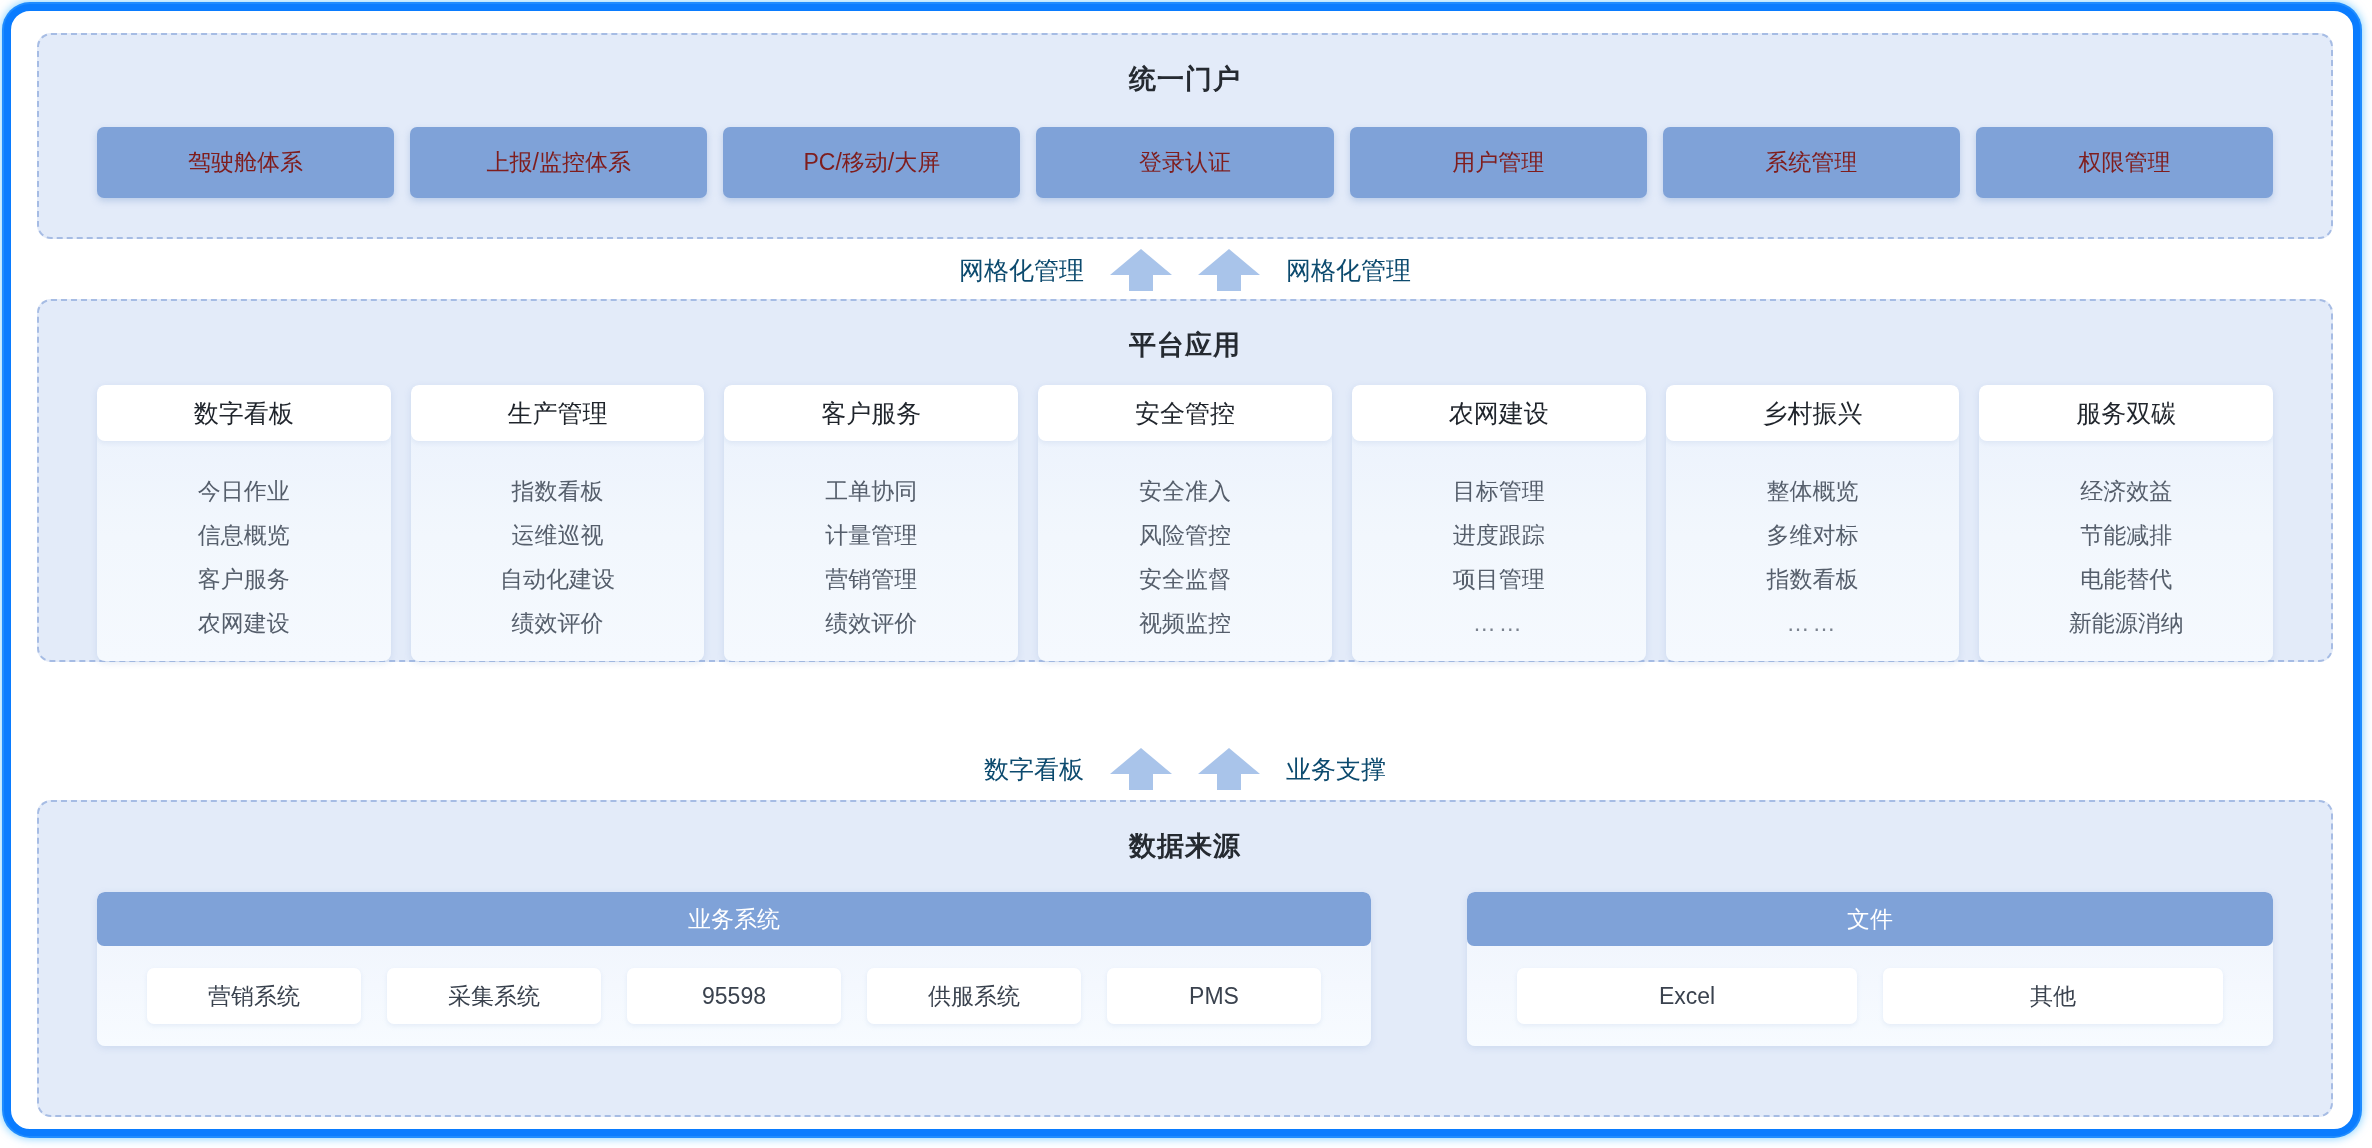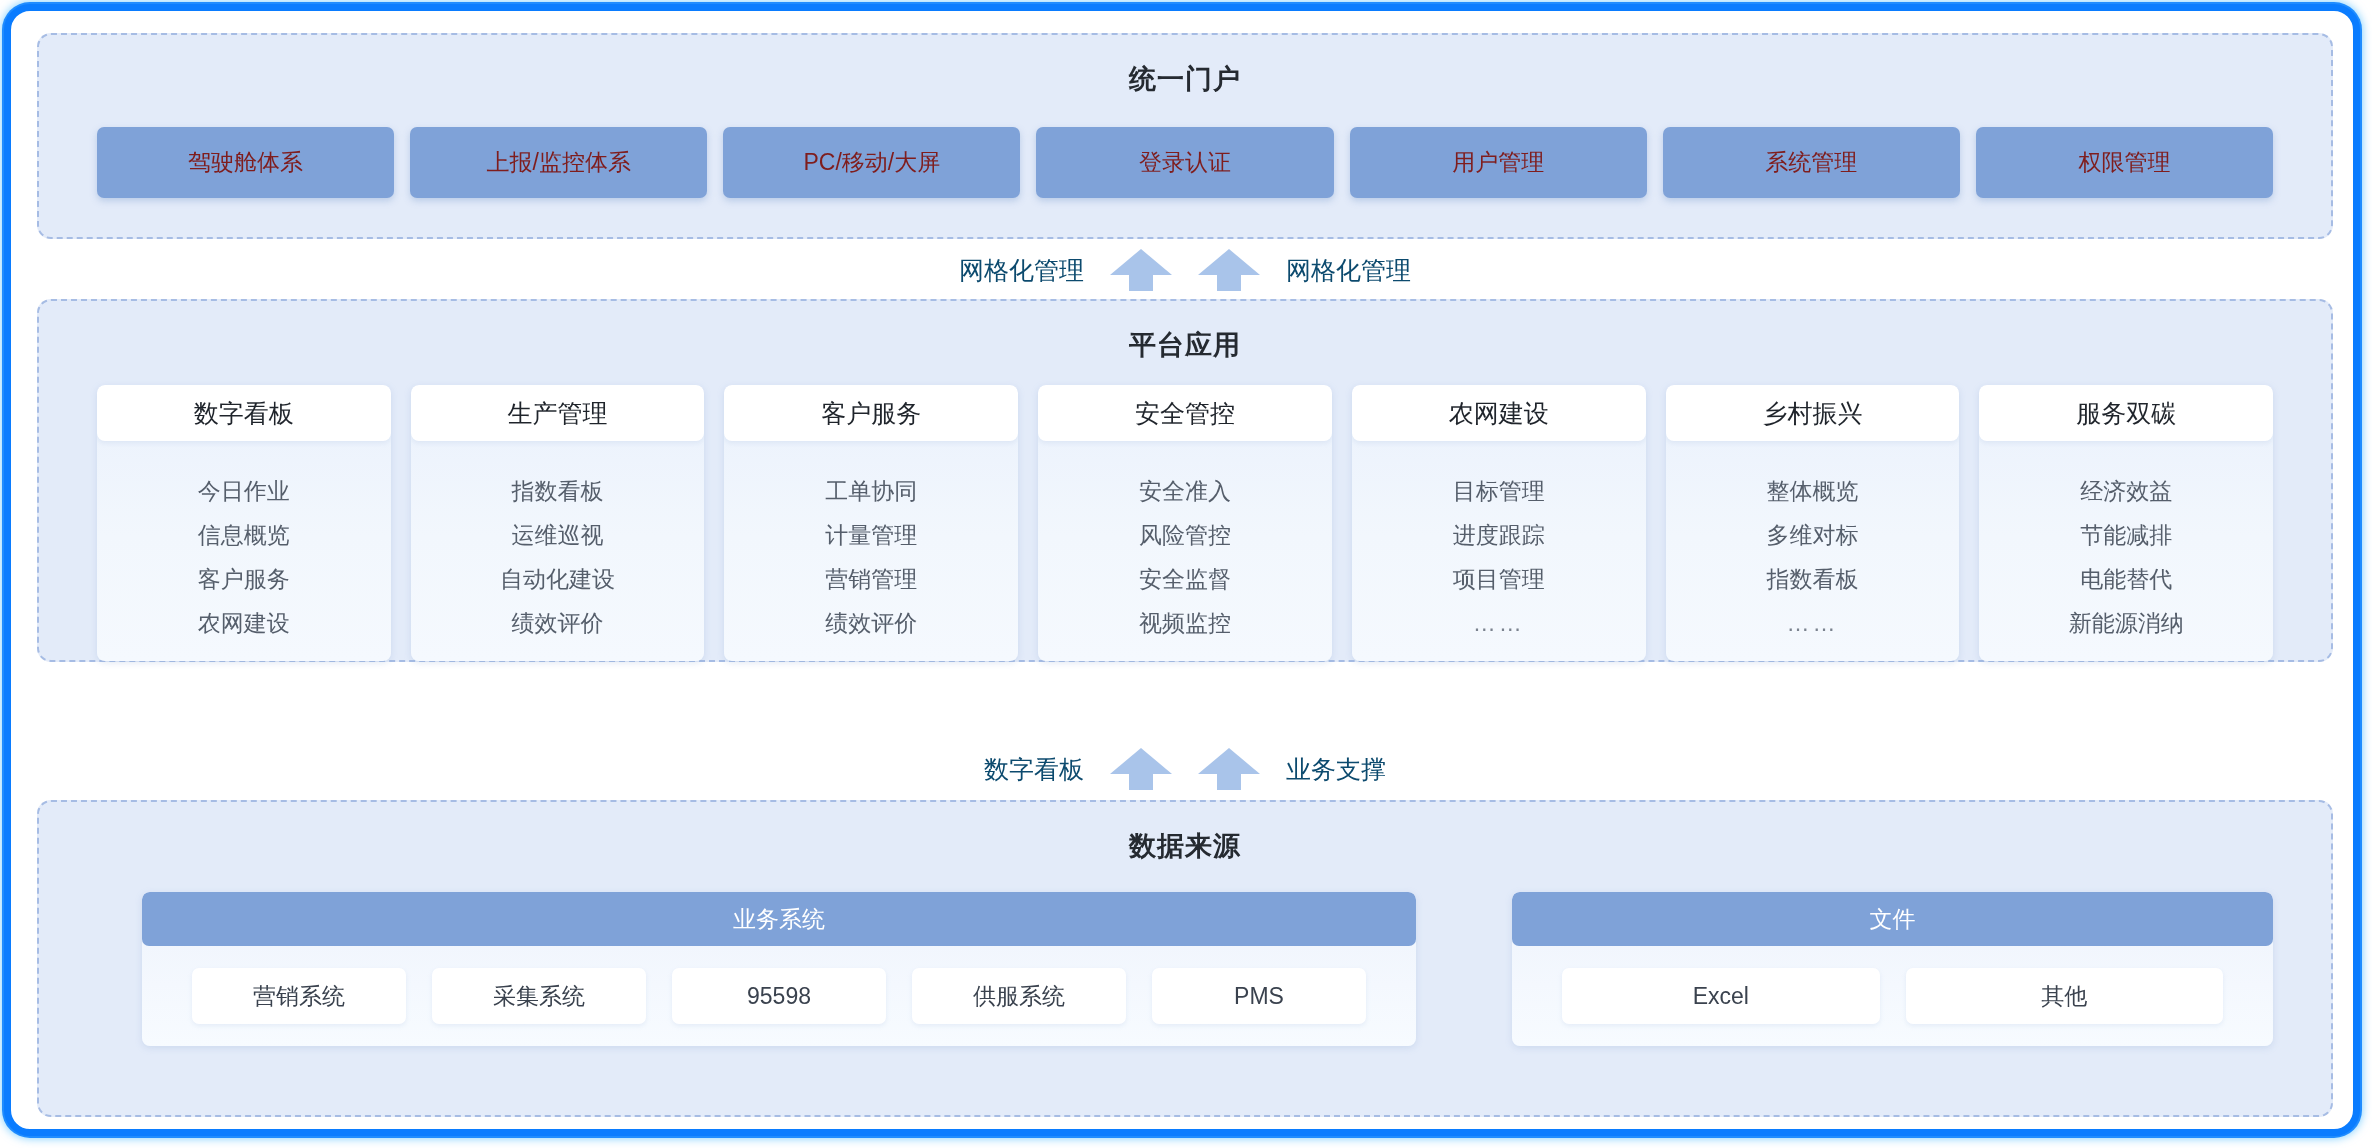--- a/index.html
+++ b/index.html
@@ -183,21 +183,21 @@
     margin-top: 28px;
     gap: 96px;
   }
   .source-group {
     border-radius: 8px;
     background: linear-gradient(180deg, #edf3fc 0%, #f4f8fe 60%, #f7fbff 100%);
     box-shadow: 0 2px 7px rgba(125,155,205,.22);
     overflow: hidden;
     padding-bottom: 22px;
   }
-  .source-group.biz  { flex: 0 0 1274px; margin-left: 45px; }
+  .source-group.biz  { flex: 0 0 1274px; }
   .source-group.file { flex: 1 1 auto; }
   .source-head {
     height: 54px;
     background: #7fa2d8;
     color: #ffffff;
     font-size: 23px;
     display: flex;
     align-items: center;
     justify-content: center;
     border-radius: 7px;

